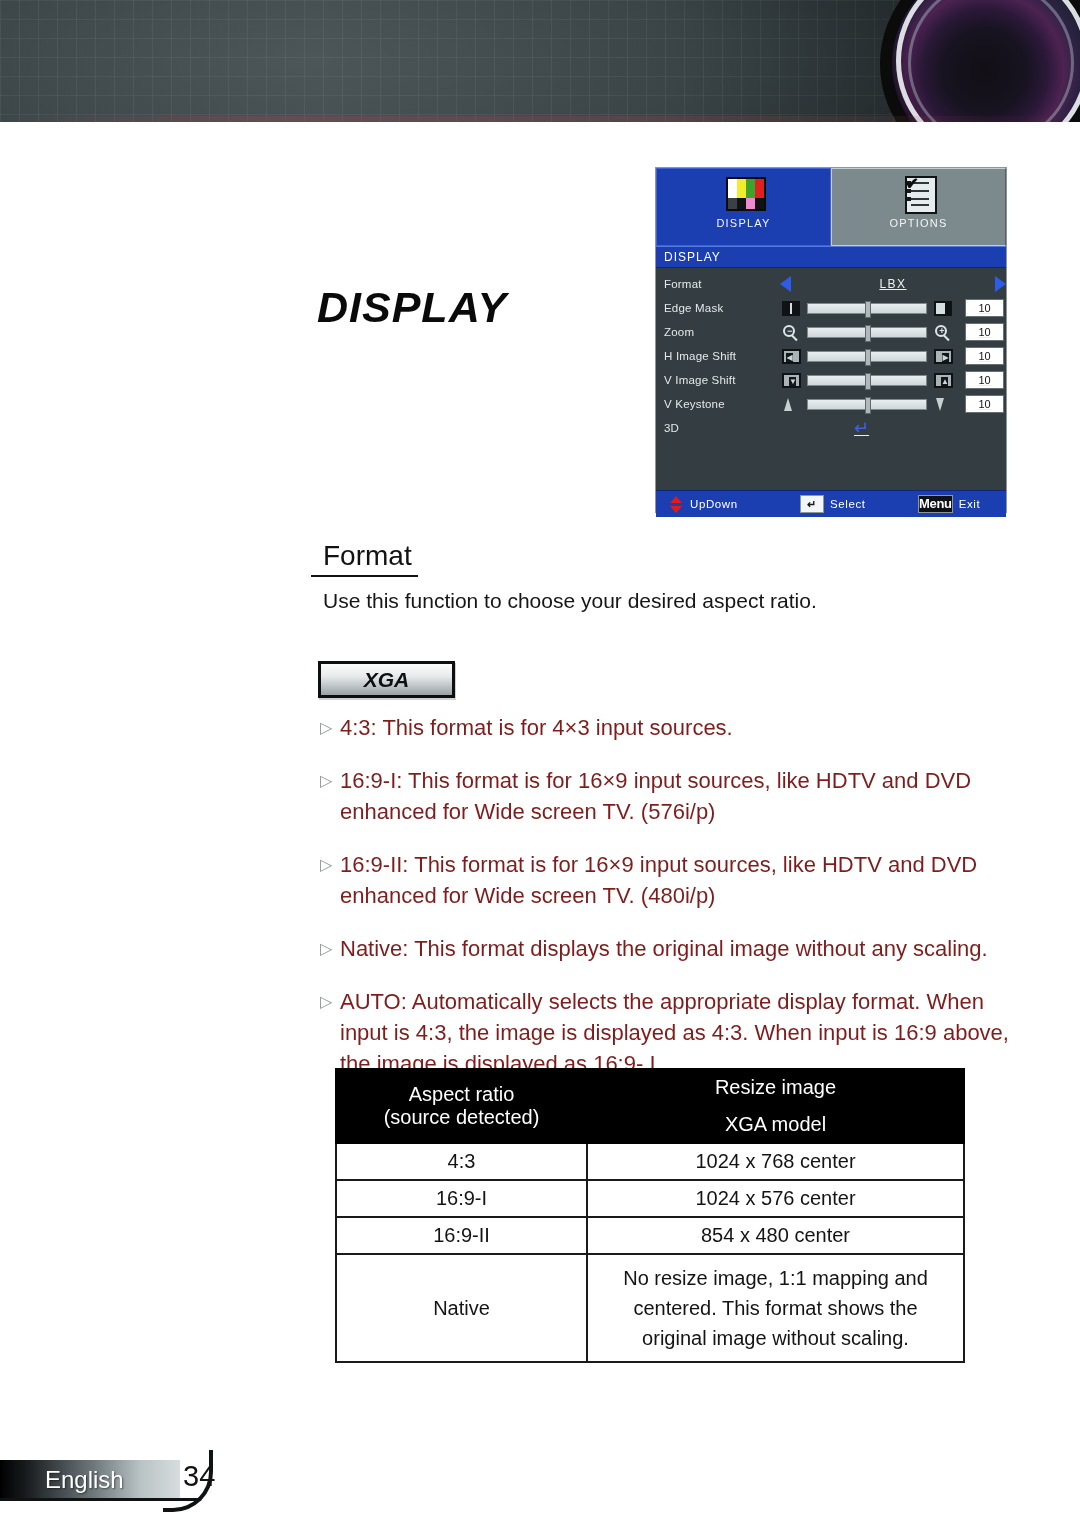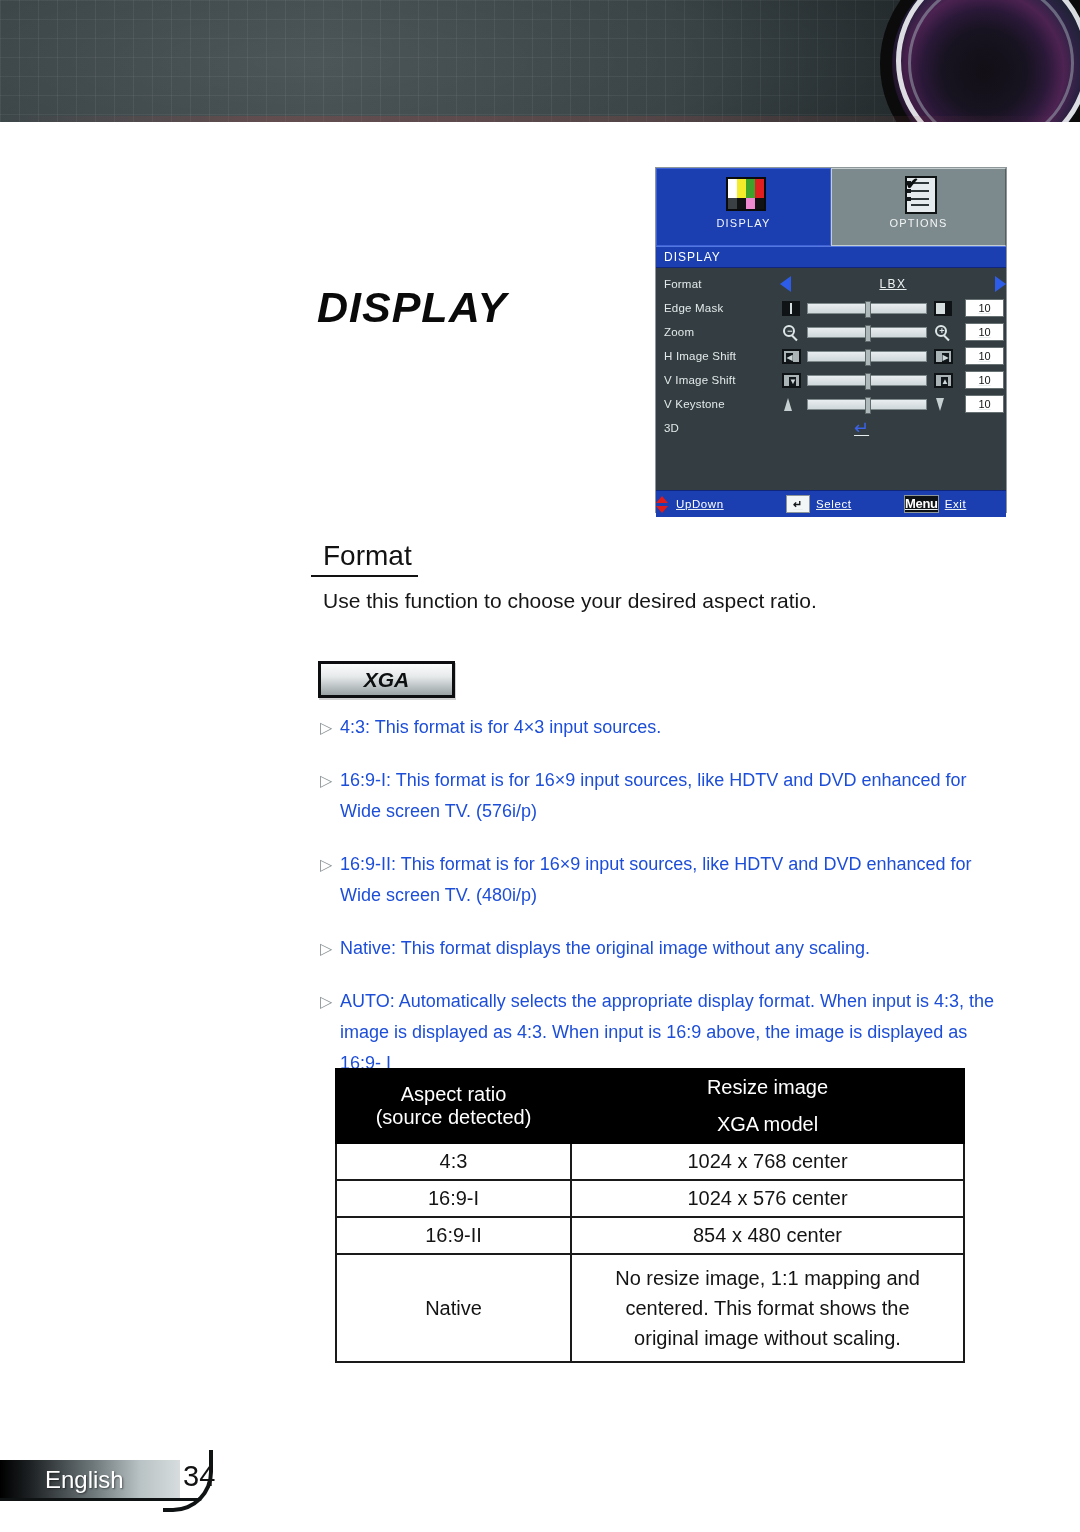--- a/index.html
+++ b/index.html
@@ -345,21 +345,21 @@
     border-bottom: none;
     border-top: 13px solid #c6cfd2;
   }
 
   .osd-footer {
     background: #1b3fb0;
     height: 26px;
     display: flex;
     align-items: center;
     border-top: 1px solid #10267a;
-    text-decoration: underline;
+    padding-left: 14px;
   }
   .osd-foot-item {
     display: flex;
     align-items: center;
     color: #ffffff;
     font-size: 11.5px;
     letter-spacing: 0.6px;
   }
   .updown {
     width: 13px; height: 17px; position: relative; margin-right: 7px;
@@ -440,39 +440,39 @@
     margin-bottom: 22px;
   }
   .bullet-mark {
     width: 20px;
     flex: none;
     color: #8d9599;
     font-size: 16px;
     line-height: 31px;
   }
   .bullet-text {
-    font-size: 18px;
+    font-size: 22px;
     line-height: 31px;
-    color: #1d4ed8;
+    color: #7f1d1d;
   }
 
   
   .tbl {
     position: absolute;
     left: 335px;
     top: 1068px;
     width: 630px;
     border-collapse: collapse;
   }
   .tbl td {
     border: 2px solid #1a1a1a;
     font-size: 20px;
     color: #141414;
     text-align: center;
-    padding: 6px 4px;
+    padding: 6px 12px;
   }
   .tbl td.hd {
     background: #000000;
     color: #ffffff;
     border-color: #000000;
   }
   .tbl .col-a { width: 225px; }
   .tbl .hd-sep { border-bottom: 2px solid #ffffff; }
 
   

